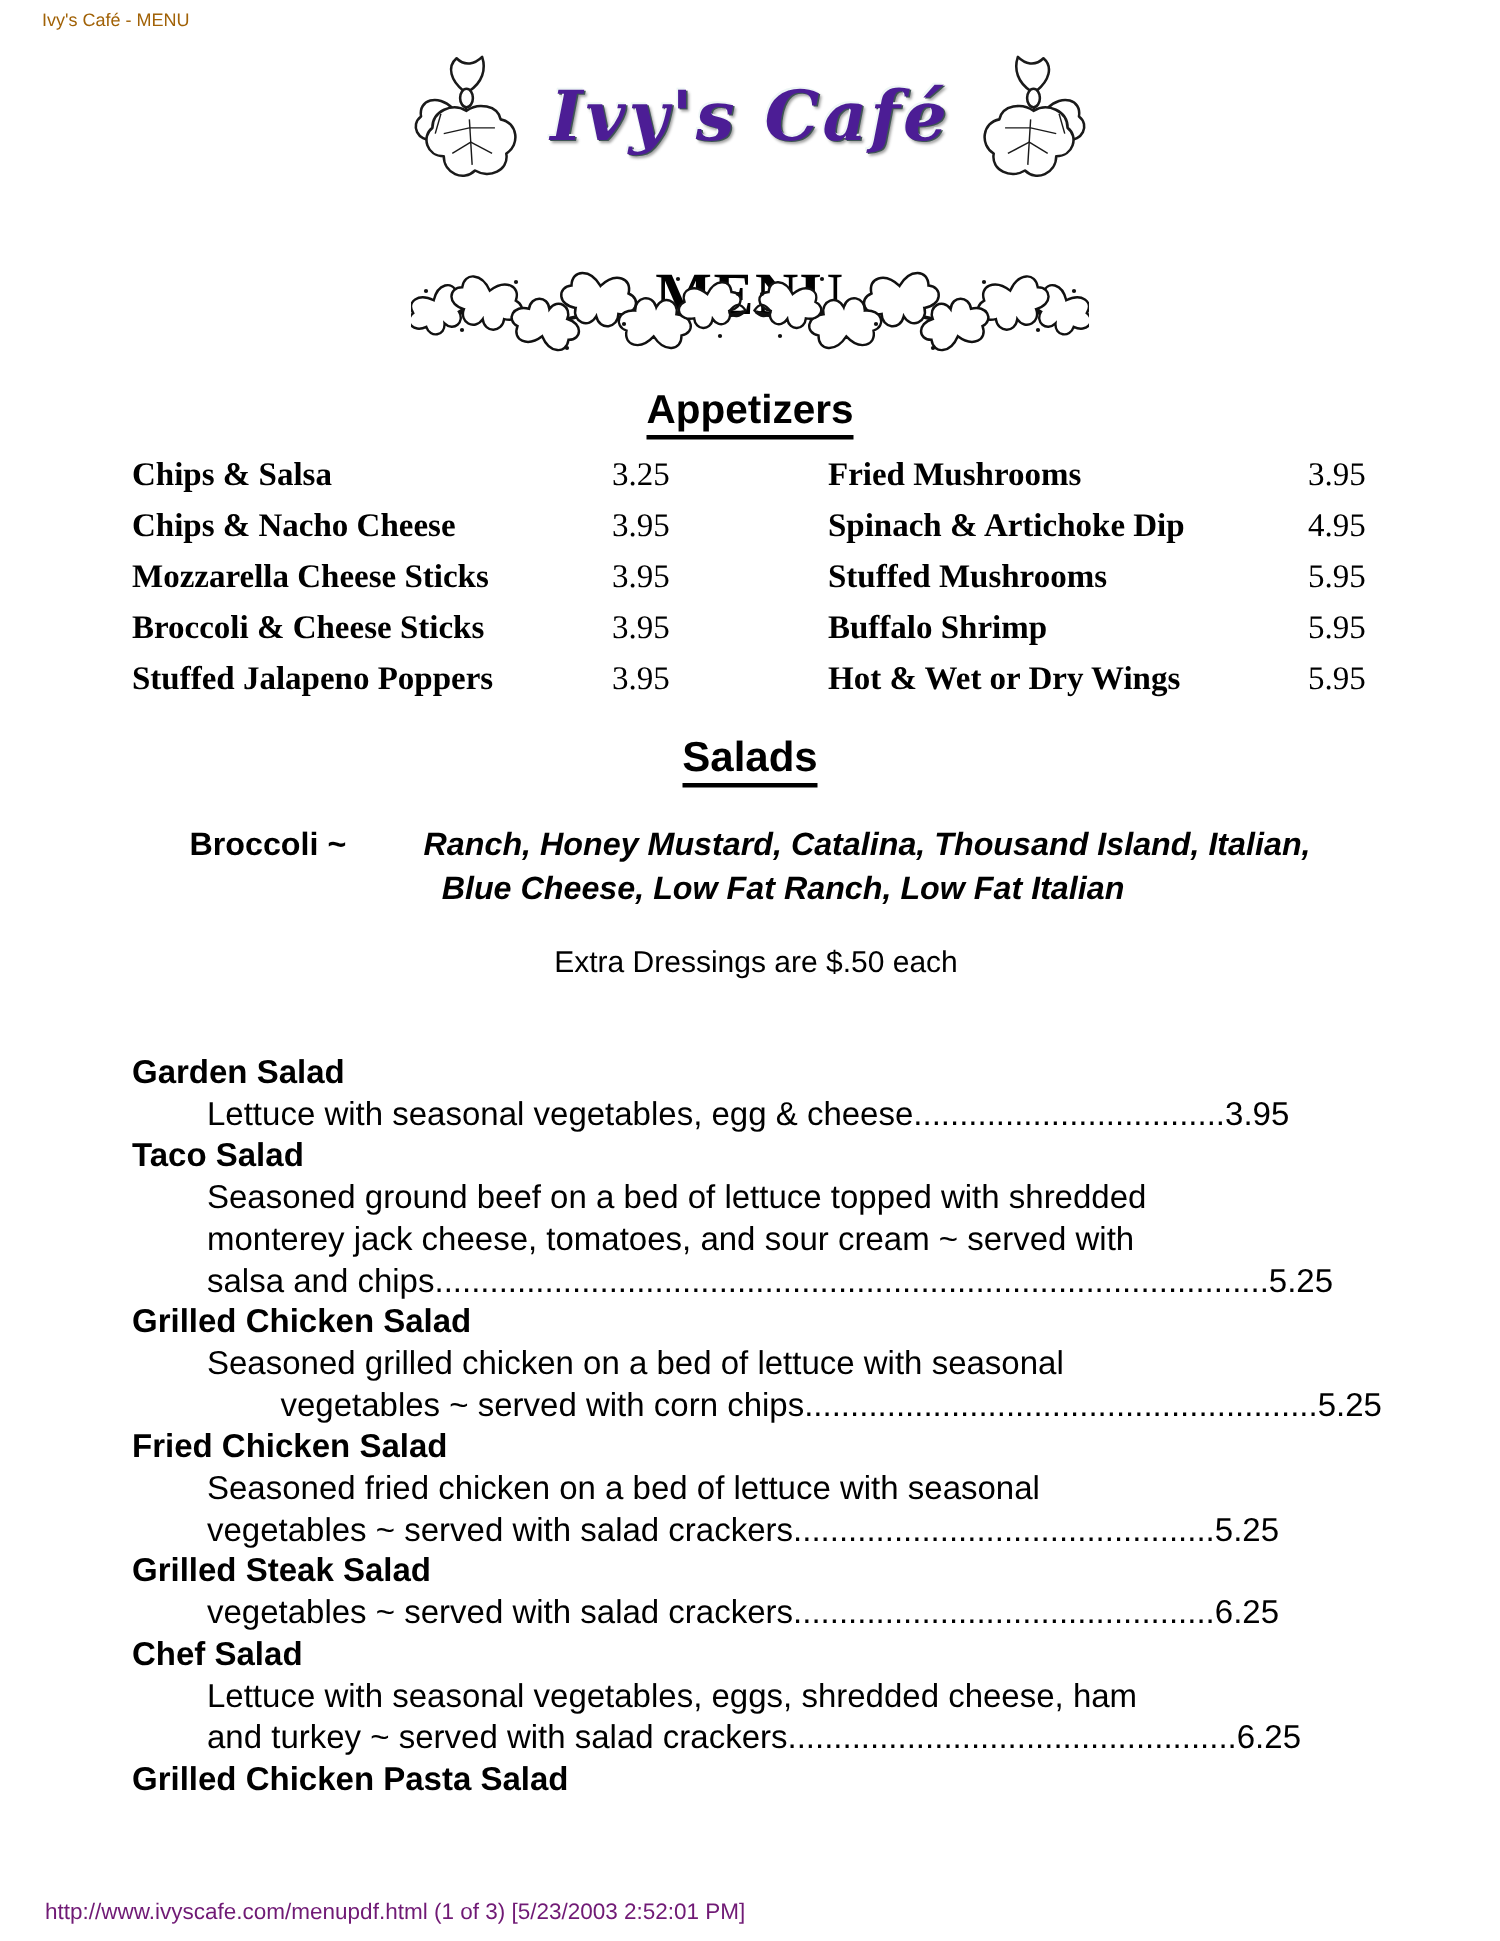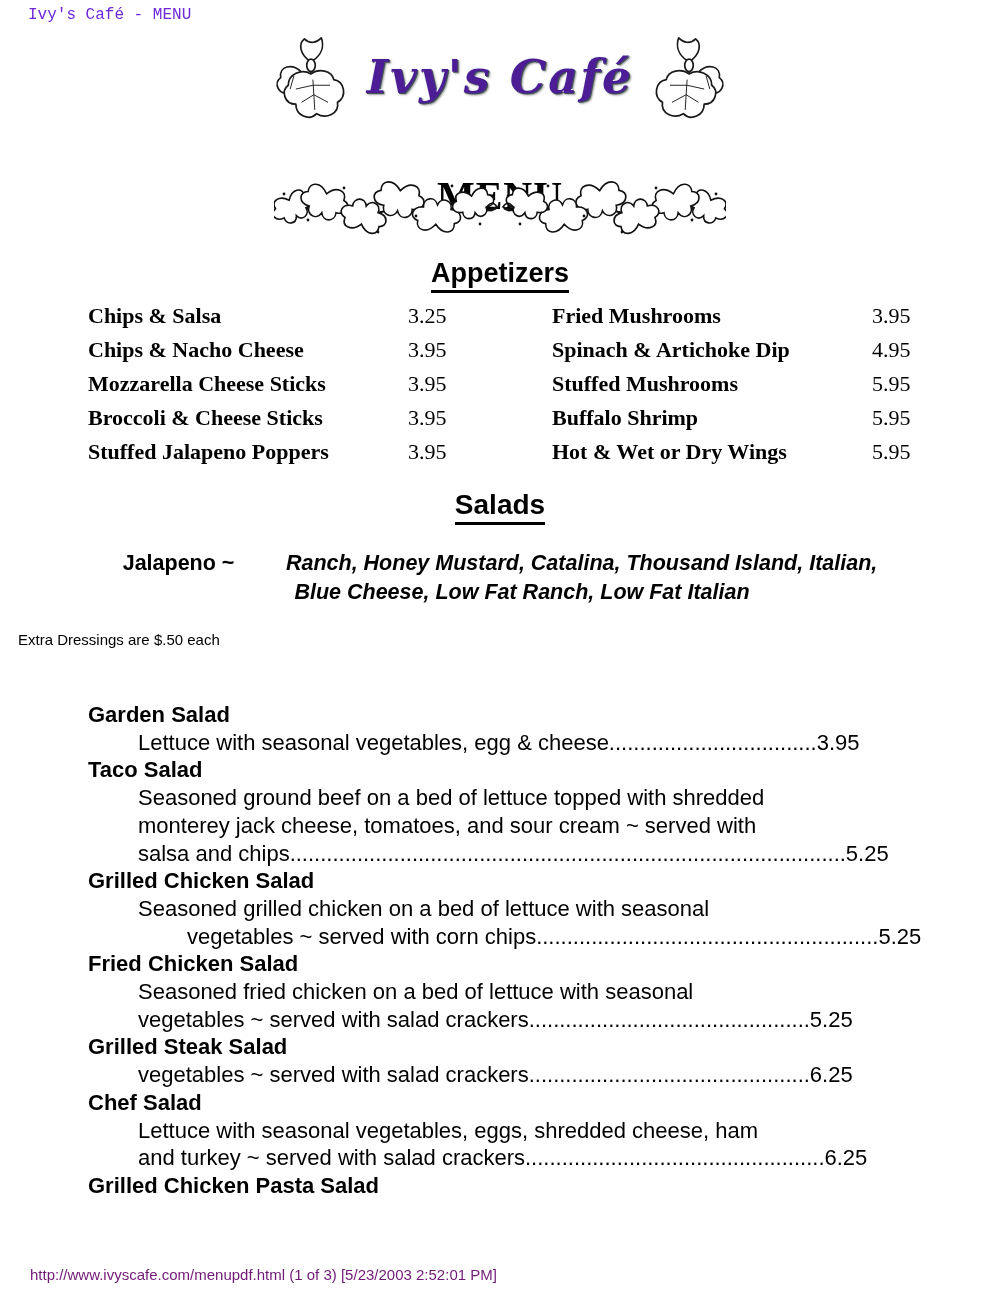--- a/index.html
+++ b/index.html
@@ -7,22 +7,22 @@
     position:relative;
     width:1000px;height:1294px;
     background:#ffffff;
     color:#000;
     overflow:hidden;
     font-family:"Liberation Sans",sans-serif;
   }
   
   .doc-title{
     position:absolute;top:6px;left:28px;
-    font-family:Liberation Mono, monospace;
-    font-size:16px;color:#6d28d9;
+    font-family:Liberation Sans, sans-serif;
+    font-size:12px;color:#a16207;
   }
   
   .logo-row{
     position:absolute;top:34px;left:0;right:0;height:94px;
     display:flex;align-items:center;justify-content:center;gap:18px;
   }
   .leaf-icon{width:76px;height:90px;}
   .leaf-icon.flip{transform:scaleX(-1);}
   .logo-text{
     font-family:"DejaVu Serif",serif;
@@ -73,22 +73,22 @@
   
   .dressings{
     position:absolute;top:549px;left:0;right:0;
     text-align:center;
     font-size:21.5px;font-weight:bold;
     line-height:29px;
   }
   .dressings .ital{font-style:italic;margin-left:44px;}
   .dressings .pfx{margin-right:.35em;}
   .extra-note{
-    position:absolute;top:631px;left:18px;right:0;
-    text-align:left;font-size:15px;
+    position:absolute;top:631px;left:8px;right:0;
+    text-align:center;font-size:20px;
   }
   
   .salad-list{
     position:absolute;top:701px;left:88px;width:846px;
     font-size:22px;line-height:27.7px;
     white-space:nowrap;
   }
   .salad-name{font-weight:bold;}
   .salad-desc{padding-left:50px;}
   .salad-desc.indent2{padding-left:99px;}
@@ -210,21 +210,21 @@
       <div class="app-name">Hot &amp; Wet or Dry Wings</div>
       <div class="app-price">5.95</div>
     </div>
   </div>
 
   <div class="section-heading h-salads">
     <span>Salads</span>
   </div>
 
   <div class="dressings">
-    <div><span class="pfx">Jalapeno ~</span><span class="ital">Ranch, Honey Mustard, Catalina, Thousand Island, Italian,</span></div>
+    <div><span class="pfx">Broccoli ~</span><span class="ital">Ranch, Honey Mustard, Catalina, Thousand Island, Italian,</span></div>
     <div class="ital">Blue Cheese, Low Fat Ranch, Low Fat Italian</div>
   </div>
 
   <div class="extra-note">Extra Dressings are $.50 each</div>
 
   <div class="salad-list">
     <div>
       <div class="salad-name">Garden Salad</div>
       <div class="salad-desc">Lettuce with seasonal vegetables, egg &amp; cheese..................................3.95</div>
     </div>

